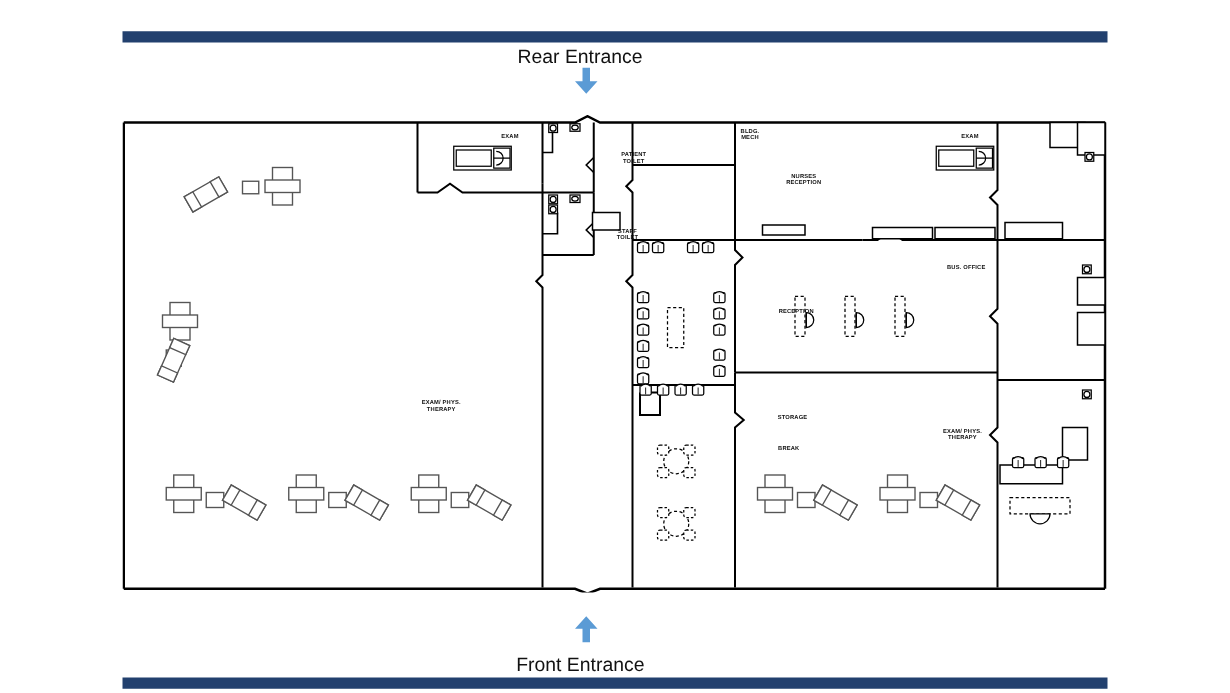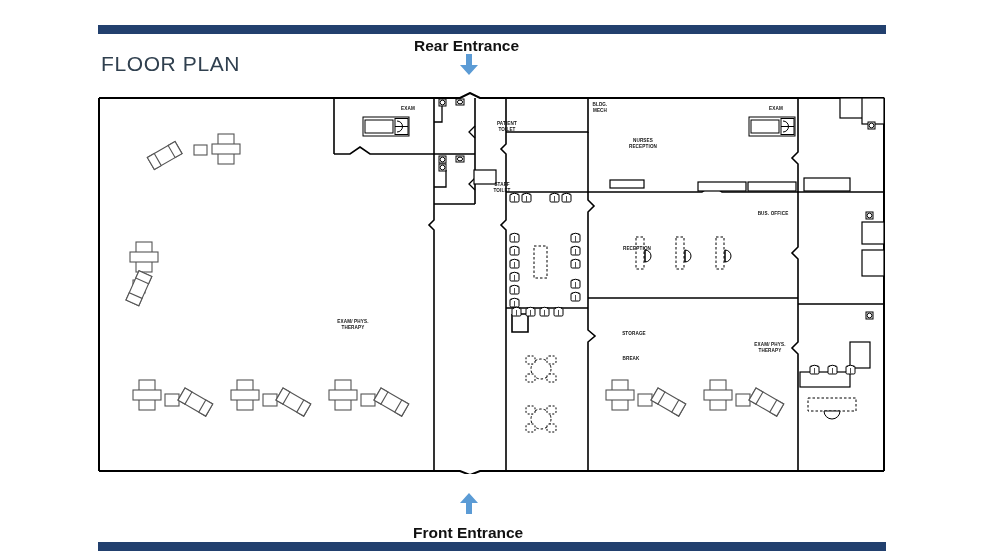--- a/index.html
+++ b/index.html
@@ -8,21 +8,21 @@
        font-family:"Liberation Sans","DejaVu Sans",sans-serif;}
   #page{position:relative;width:984px;height:554px;background:#fff;}
 
   .bar{position:absolute;left:98px;width:788px;height:9px;background:#22406E;}
   #bar-top{top:25px;}
   #bar-bottom{top:542px;}
 
   #page-title{position:absolute;left:101px;top:52px;font-size:21px;
               letter-spacing:.6px;color:#30404f;font-weight:400;}
 
-  .entrance-label{position:absolute;font-size:15.5px;font-weight:700;color:#111;
+  .entrance-label{position:absolute;font-size:15.5px;font-weight:400;color:#111;
                   white-space:nowrap;}
   #rear-entrance-label{left:414px;top:37px;}
   #front-entrance-label{left:413px;top:524px;}
 
   .arrow{position:absolute;width:20px;height:22px;}
   #rear-entrance-arrow{left:459px;top:54px;}
   #front-entrance-arrow{left:459px;top:492px;}
 
   
   #plan{position:absolute;left:98px;top:92px;width:788px;height:382px;}
@@ -32,21 +32,20 @@
           text-anchor:middle;letter-spacing:.15px;font-weight:700;}
 </style>
 </head>
 <body>
 
 <div id="page">
 
   <div class="bar" id="bar-top" style="background: rgb(34, 64, 110);"></div>
   <div class="bar" id="bar-bottom" style="background: rgb(34, 64, 110);"></div>
 
-  <div id="page-title" style="color: rgb(48, 64, 79);">FLOOR PLAN</div>
 
   <div class="entrance-label" id="rear-entrance-label">Rear Entrance</div>
   <div class="arrow" id="rear-entrance-arrow">
     <svg viewBox="0 0 20 22" width="20" height="22">
       <polygon points="7,0 13,0 13,11 19,11 10,21 1,11 7,11" fill="#5B9BD5"></polygon>
     </svg>
   </div>
 
   <div class="entrance-label" id="front-entrance-label">Front Entrance</div>
   <div class="arrow" id="front-entrance-arrow">

